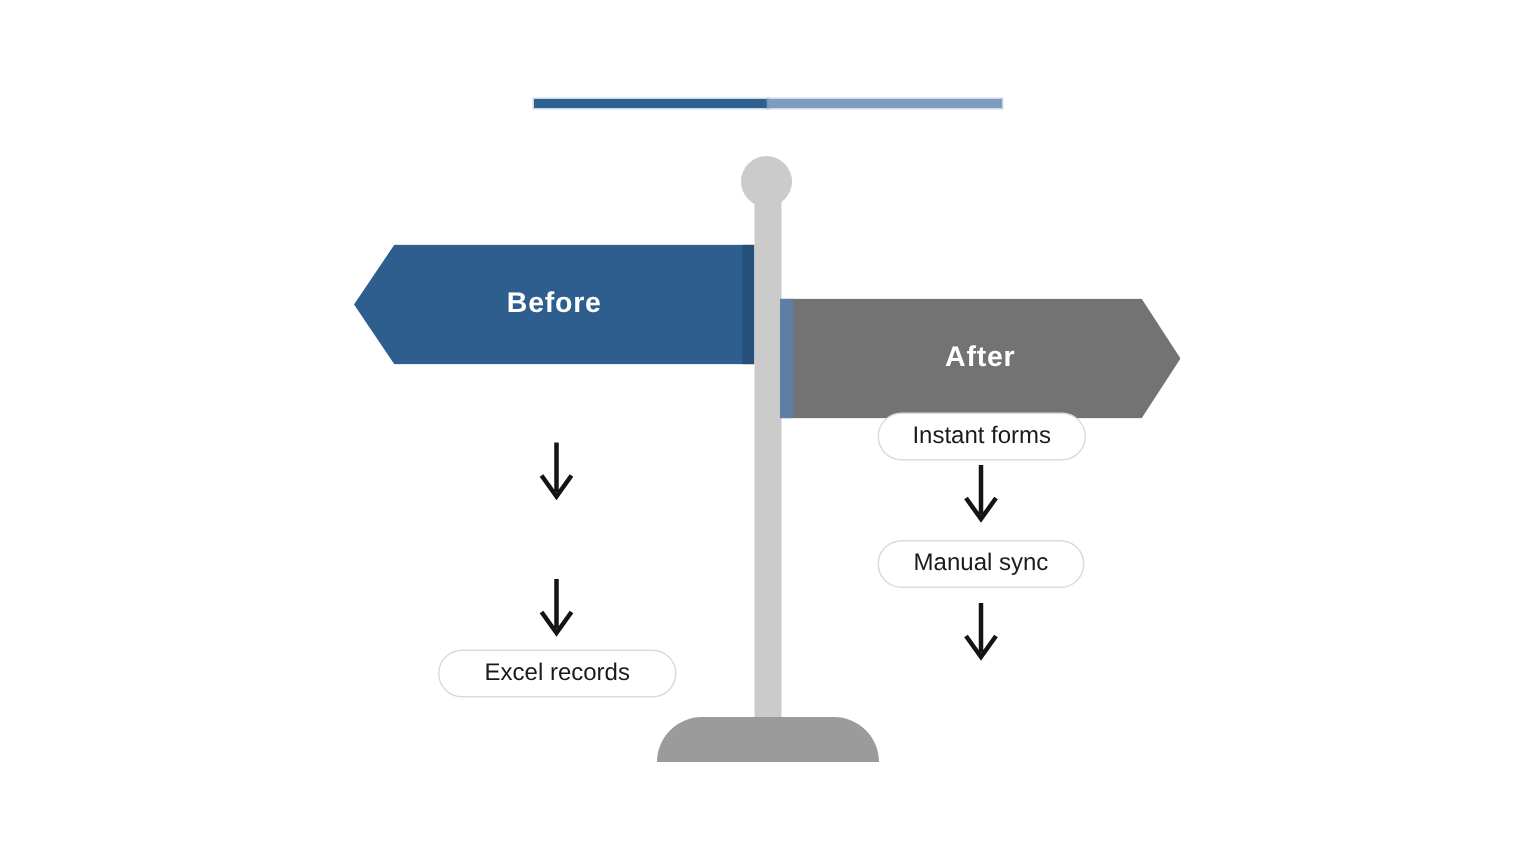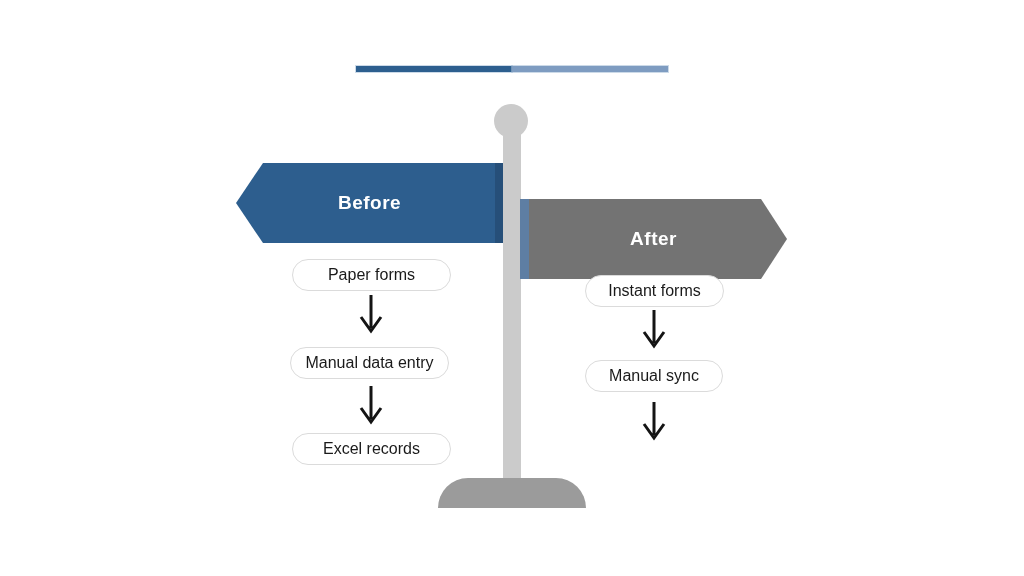--- a/index.html
+++ b/index.html
@@ -76,25 +76,23 @@
   <div class="sign sign-before">
     <div class="shade"></div>
     <span class="sign-label">Before</span>
   </div>
 
   <div class="sign sign-after">
     <div class="shade"></div>
     <span class="sign-label">After</span>
   </div>
 
-  <div class="pill pill-paper">Paper forms</div>
   <svg class="arrow arr-l1" viewBox="0 0 26 46">
     <path d="M13 1 L13 34 M3 23 L13 37 L23 23" fill="none" stroke="#141414" stroke-width="3"></path>
   </svg>
-  <div class="pill pill-manual">Manual data entry</div>
   <svg class="arrow arr-l2" viewBox="0 0 26 46">
     <path d="M13 1 L13 34 M3 23 L13 37 L23 23" fill="none" stroke="#141414" stroke-width="3"></path>
   </svg>
   <div class="pill pill-excel">Excel records</div>
 
   <div class="pill pill-digital">Instant forms</div>
   <svg class="arrow arr-r1" viewBox="0 0 26 46">
     <path d="M13 1 L13 34 M3 23 L13 37 L23 23" fill="none" stroke="#141414" stroke-width="3"></path>
   </svg>
   <div class="pill pill-instant">Manual sync</div>

